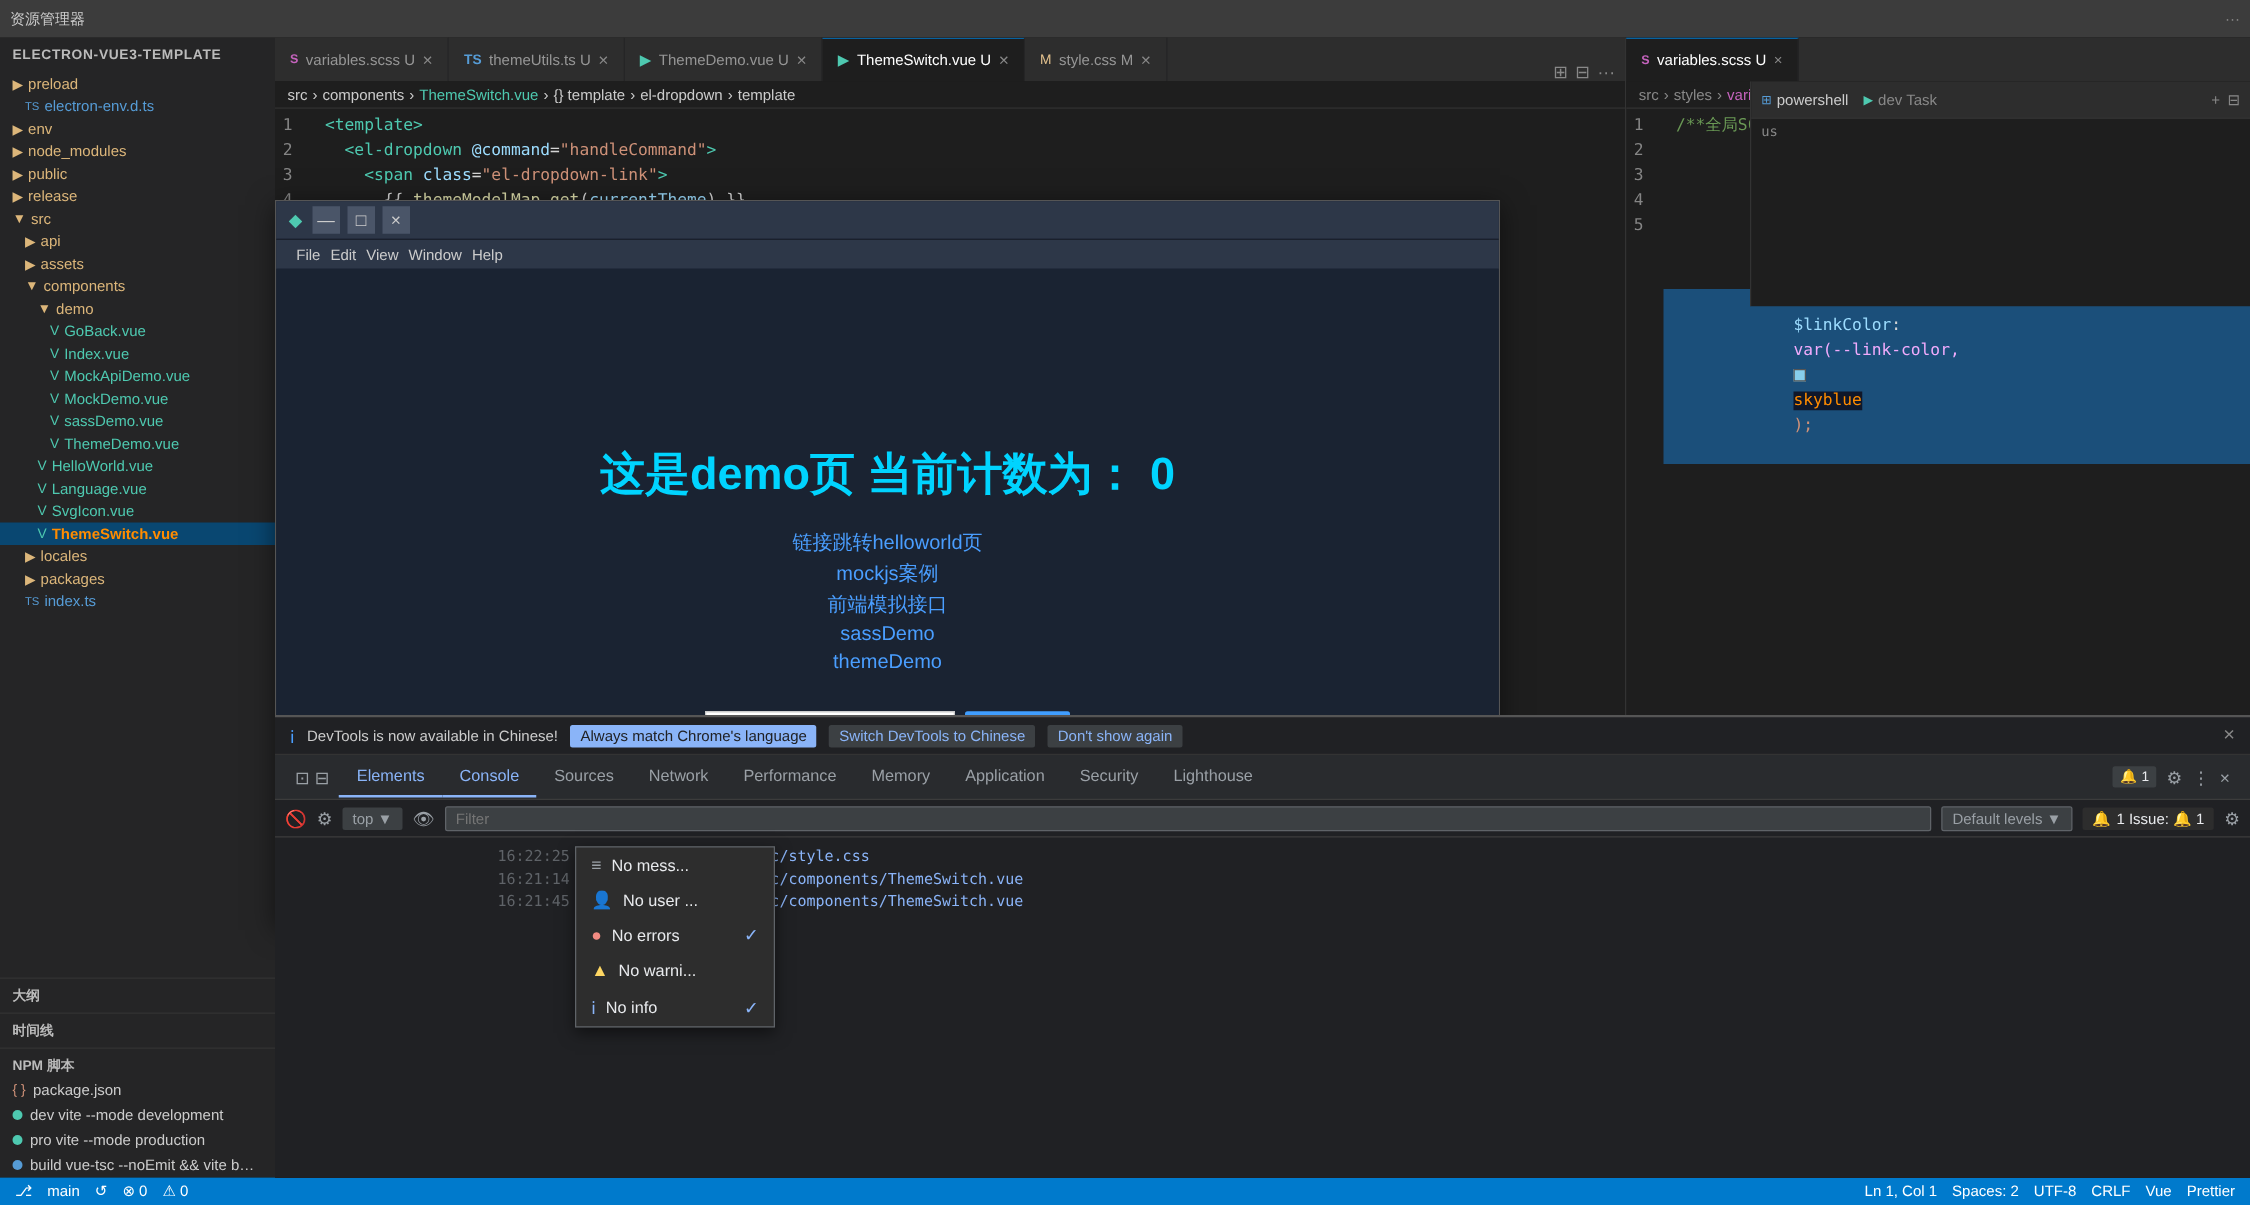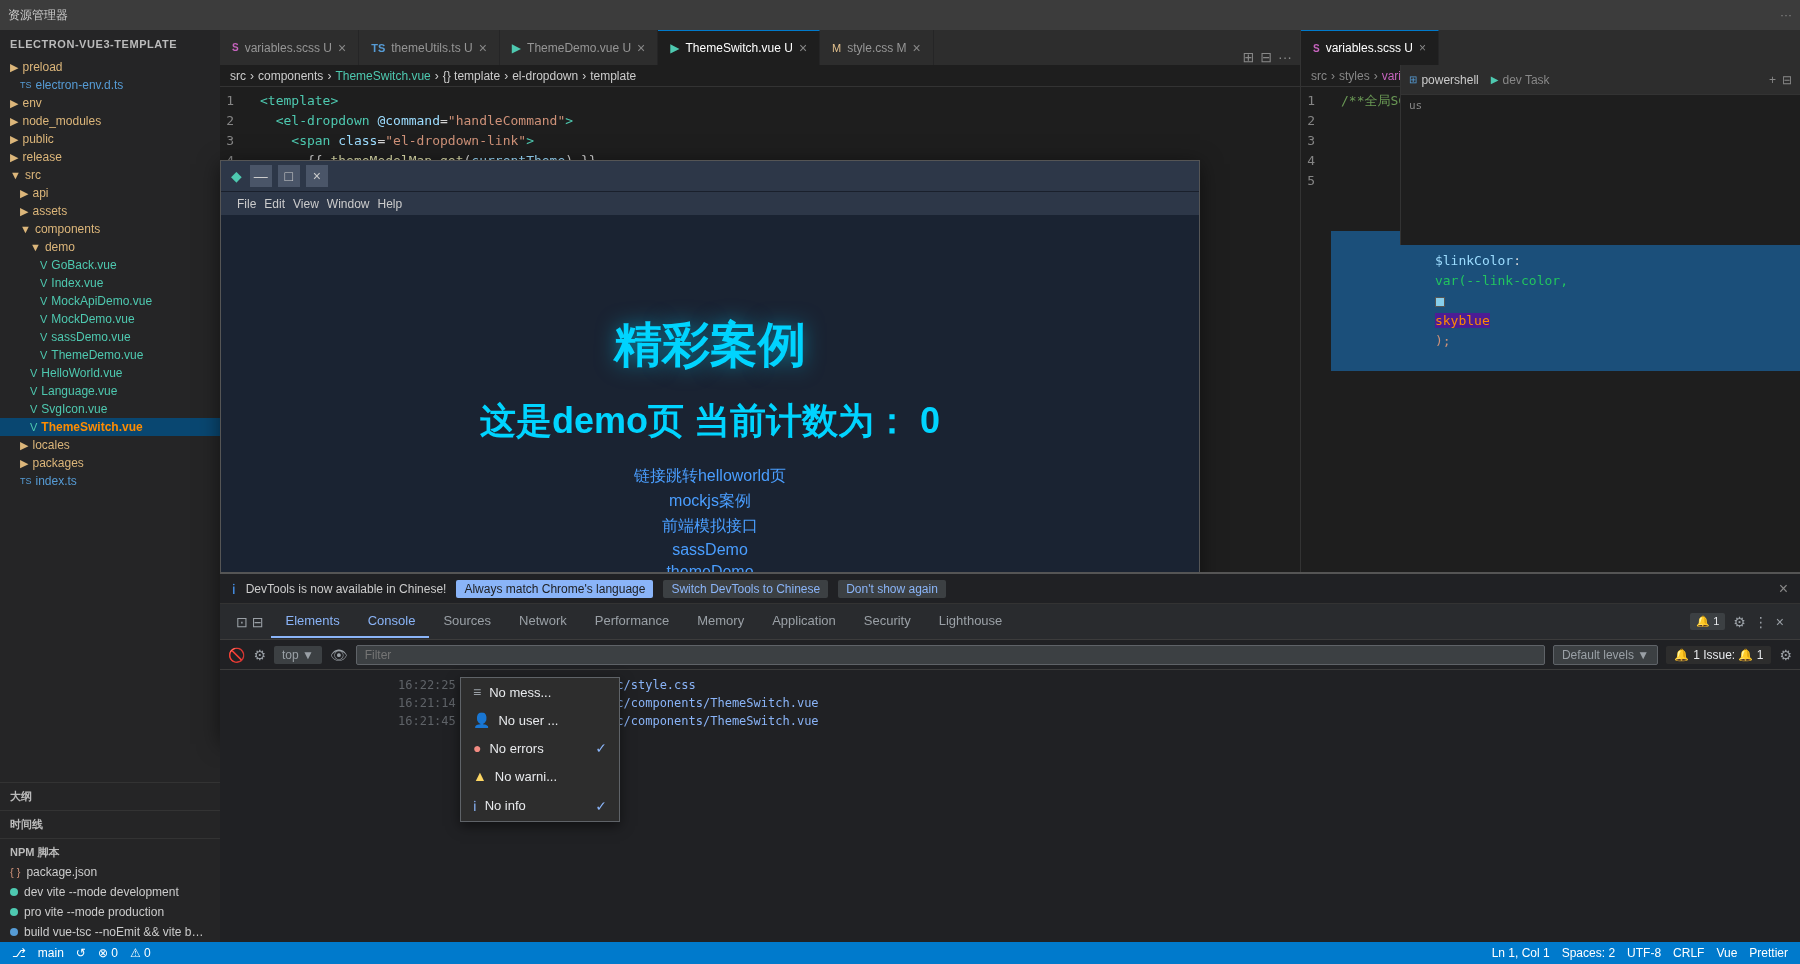--- a/index.html
+++ b/index.html
@@ -375,23 +375,23 @@
           <div class="code-line"><span class="cmt">/**全局SCSS变量  样式值以同文件夹下的json主题配置的值为主，初始化的初</span></div>
           <div class="code-line"></div>
           <div class="code-line">
             <span style="color:#9cdcfe;">$backgroundColor</span><span>: </span>
             <span style="color:#ce9178;">var(--background-color, </span>
             <span class="color-swatch" style="background:#ffffff;"></span>
             <span style="color:#ce9178;">#ffff);</span>
           </div>
           <div class="code-line" style="background:#1b4f7a;">
             <span style="color:#9cdcfe;">$linkColor</span><span>: </span>
-            <span style="color:#22c55e;">var(--link-color, </span>
+            <span style="color:#f0abfc;">var(--link-color, </span>
             <span class="color-swatch" style="background:#87ceeb;"></span>
-            <span style="color:#ff8c00; background:#4c1d95;">skyblue</span>
+            <span style="color:#ff8c00; background:#0f172a;">skyblue</span>
             <span style="color:#ce9178;">);</span>
           </div>
           <div class="code-line"></div>
         </div>
       </div>
 
       <div style="padding:8px 10px 4px; font-family:Consolas,monospace; font-size:13px; color:#6a9955; border-top:1px solid #333;">
         <div>· ent的颜色配置 这里配置的颜色不会覆盖。初始化的初</div>
         <div>: <span style="color:#ce9178;">var(--el-color-primary,</span> <span style="color:#ff8c00;">■#fe587f</span><span style="color:#ce9178;">);</span></div>
         <div>: <span style="color:#ce9178;">var(--el-text-color, □#232332);</span></div>
@@ -408,21 +408,20 @@
         </div>
       </div>
       <div class="preview-menubar">
         <span>File</span>
         <span>Edit</span>
         <span>View</span>
         <span>Window</span>
         <span>Help</span>
       </div>
       <div class="preview-content">
-        <div class="preview-title-text">精彩案例</div>
         <div class="preview-subtitle">这是demo页 当前计数为： 0</div>
         <div class="preview-links">
           <a class="preview-link">链接跳转helloworld页</a>
           <a class="preview-link">mockjs案例</a>
           <a class="preview-link">前端模拟接口</a>
           <a class="preview-link">sassDemo</a>
           <a class="preview-link">themeDemo</a>
         </div>
         <div class="preview-route">
           <div class="route-input">

